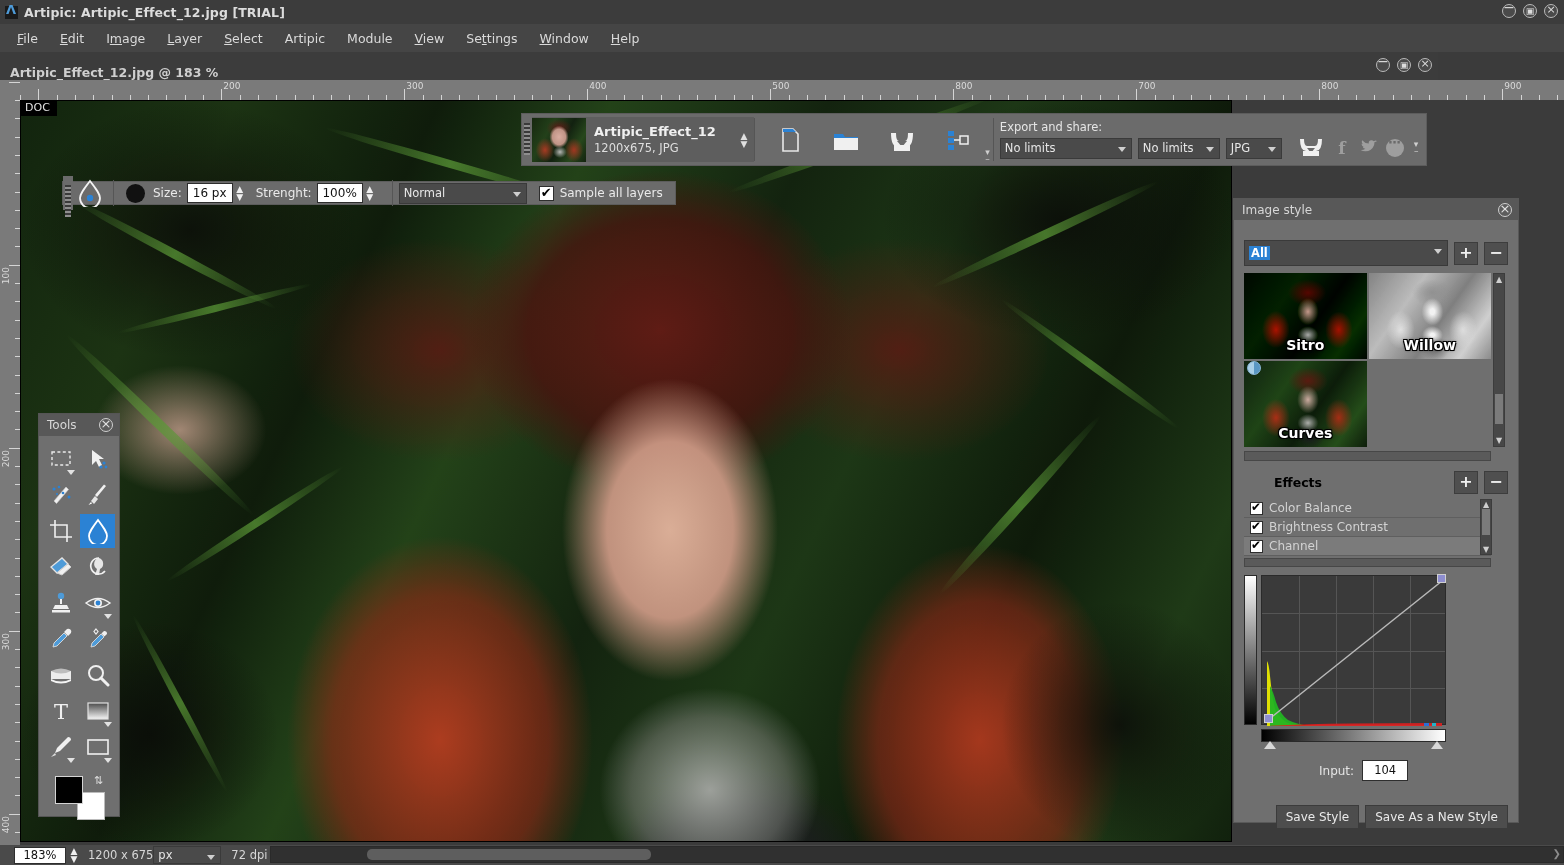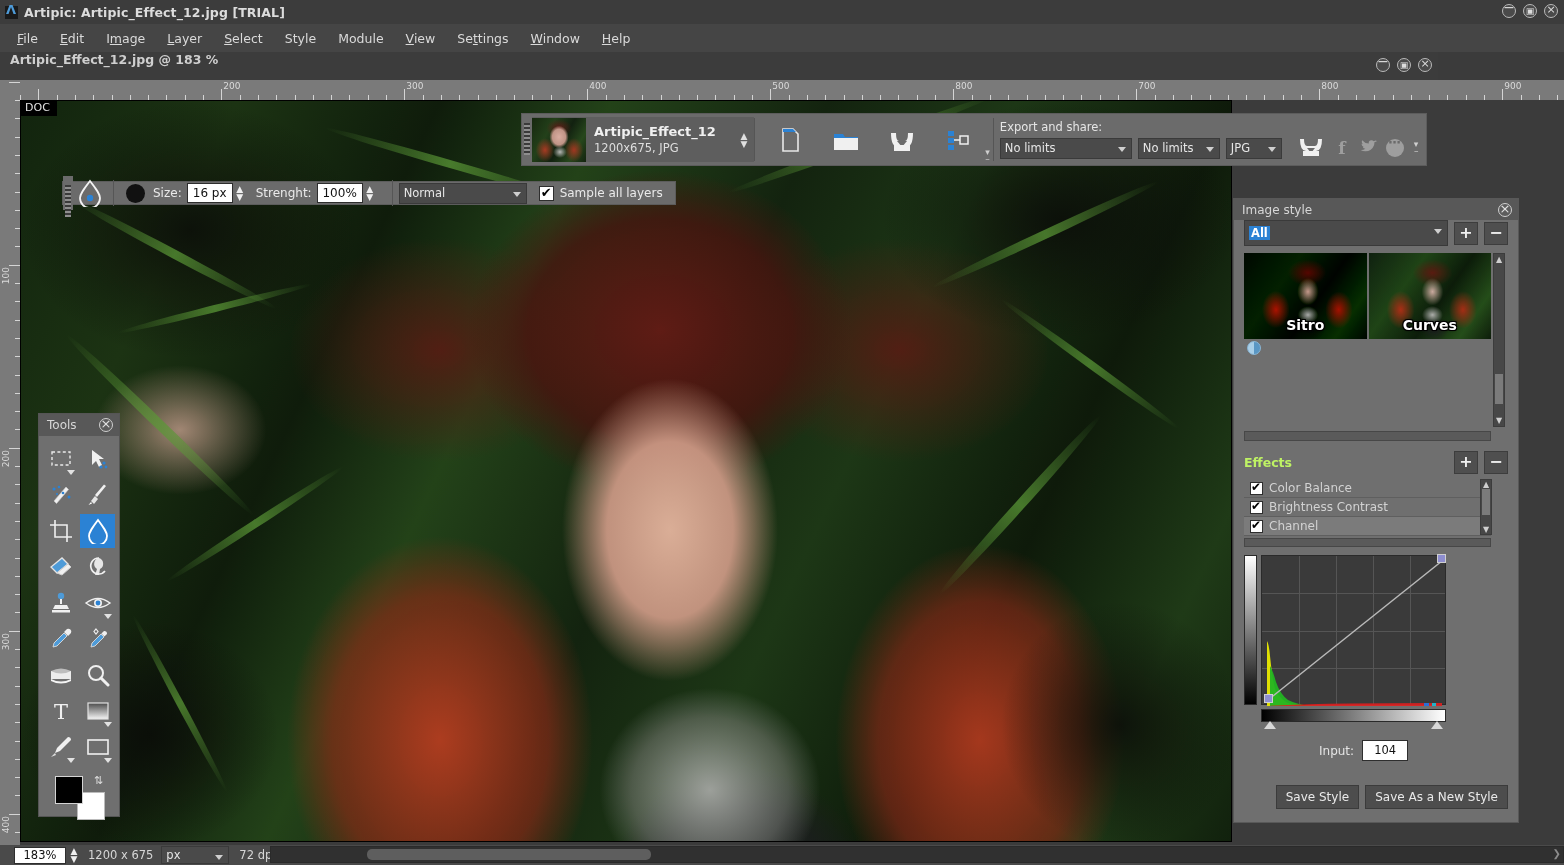--- a/index.html
+++ b/index.html
@@ -45,21 +45,21 @@
     background: #454545; display: flex; align-items: center; padding-left: 6px;
   }
   .menuitem {
     padding: 4px 11px; font-size: 12.5px; color: #dadada; cursor: default;
   }
   .menuitem u { text-decoration: underline; }
 
   
   .docbar {
     position: absolute; left: 0; top: 52px; width: 1438px; height: 28px;
-    background: #3c3c3c; display: flex; align-items: flex-start;
+    background: #3c3c3c; display: flex; align-items: flex-end;
   }
   .docbar .dtitle { margin-left: 10px; font-size: 12.5px; font-weight: bold; color: #cfcfcf; }
   .docbar .wbtns { top: 6px; }
 
   
   .hruler {
     position: absolute; left: 0; top: 80px; width: 1564px; height: 20px;
     background: #7a7a7a; overflow: hidden;
   }
   .vruler {
@@ -245,21 +245,21 @@
   .sw-swap {
     position: absolute; right: 2px; top: 0px; color: #ddd; font-size: 11px;
   }
 
   
   .stylepanel {
     left: 1233px; top: 198px; width: 286px; height: 625px; z-index: 9;
     border: 1px solid #585858;
   }
   .stylepanel .panel-title { height: 21px; font-size: 12px; }
-  .sp-body { padding: 0 10px 0 10px; }
+  .sp-body { padding: 20px 10px 0 10px; }
   .sp-row { display: flex; gap: 6px; align-items: center; }
   .pmbtn {
     width: 24px; height: 23px; background: #4f4f4f; border: 1px solid #3d3d3d;
     color: #f0f0f0; font-size: 16px; line-height: 20px; text-align: center; flex: none;
     font-weight: bold;
   }
   .thumbs {
     margin-top: 7px; width: 247px; height: 174px; display: grid;
     grid-template-columns: 1fr 1fr; grid-template-rows: 1fr 1fr; gap: 2px;
     position: relative;
@@ -283,21 +283,21 @@
   .sbar-v .thumbv {
     position: absolute; left: 1px; width: 8px; height: 30px; background: #7b7b7b; top: 120px;
   }
   .sbar-v .ar { position: absolute; left: 0; width: 100%; text-align: center; font-size: 8px; color: #cfcfcf; }
   .sbar-h {
     width: 247px; height: 10px; background: #5a5a5a; border: 1px solid #474747; margin-top: 4px;
   }
   .effrow-head {
     display: flex; align-items: center; margin-top: 10px;
   }
-  .effrow-head .h { font-size: 12.5px; font-weight: bold; color: #bef264; }
+  .effrow-head .h { font-size: 12.5px; font-weight: bold; color: #000000; margin-left: 30px; }
   .effrow-head .sp { margin-left: auto; display: flex; gap: 6px; }
   .efflist {
     margin-top: 5px; width: 247px; height: 56px; background: #6f6f6f; position: relative;
   }
   .effitem {
     display: flex; align-items: center; height: 19px; border-bottom: 1px solid #5f5f5f;
     padding-left: 6px;
   }
   .effitem.cur { background: #7b7b7b; }
   .effitem .chk2 {
@@ -387,21 +387,21 @@
         </div>
     </div>
   </div>
 
   <div class="menubar">
     <div class="menuitem"><u>F</u><span>ile</span></div>
     <div class="menuitem"><u>E</u>dit</div>
     <div class="menuitem">I<u>m</u>age</div>
     <div class="menuitem"><u>L</u>ayer</div>
     <div class="menuitem"><u>S</u>elect</div>
-    <div class="menuitem">Style</div>
+    <div class="menuitem">Artipic</div>
     <div class="menuitem">Module</div>
     <div class="menuitem"><u>V</u>iew</div>
     <div class="menuitem">Se<u>t</u>tings</div>
     <div class="menuitem"><u>W</u>indow</div>
     <div class="menuitem"><u>H</u>elp</div>
   </div>
 
   <div class="docbar">
     <div class="dtitle">Artipic_Effect_12.jpg @ 183 %</div>
     <div class="wbtns">
@@ -870,20 +870,31 @@
               radial-gradient(ellipse 15px 19px at 52% 45%, rgba(215,180,170,.95), rgba(120,80,70,0) 72%),
               radial-gradient(ellipse 25px 17px at 52% 23%, rgba(96,30,22,.92), rgba(55,18,14,0) 80%),
               radial-gradient(ellipse 17px 23px at 26% 66%, rgba(168,46,26,.95), rgba(110,30,18,0) 82%),
               radial-gradient(ellipse 17px 23px at 77% 66%, rgba(162,44,26,.95), rgba(105,28,18,0) 82%),
               radial-gradient(ellipse 13px 11px at 52% 72%, rgba(205,205,205,.9), rgba(130,130,130,0) 80%),
               radial-gradient(ellipse 17px 15px at 54% 88%, rgba(26,26,30,.95), rgba(16,16,20,0) 84%),
               linear-gradient(125deg,#101c0c,#1d3314 32%,#0c170a 58%,#22401a 82%,#0e1a0b);filter:saturate(1.3) contrast(1.2) brightness(.85)"></div>
           <div class="tlabel">Sitro</div>
         </div>
 
+        <div class="stile" style="background:#8f8f8f">
+          <div style="position:absolute;inset:0;background:
+              radial-gradient(ellipse 15px 19px at 52% 45%, rgba(242,242,242,.95), rgba(170,170,170,0) 72%),
+              radial-gradient(ellipse 25px 17px at 52% 23%, rgba(120,120,120,.9), rgba(90,90,90,0) 80%),
+              radial-gradient(ellipse 17px 23px at 26% 66%, rgba(205,205,205,.85), rgba(150,150,150,0) 82%),
+              radial-gradient(ellipse 17px 23px at 77% 66%, rgba(200,200,200,.85), rgba(148,148,148,0) 82%),
+              radial-gradient(ellipse 13px 11px at 52% 72%, rgba(248,248,248,.92), rgba(180,180,180,0) 80%),
+              radial-gradient(ellipse 17px 15px at 54% 88%, rgba(86,86,86,.92), rgba(70,70,70,0) 84%),
+              linear-gradient(125deg,#6e6e6e,#a2a2a2 32%,#6a6a6a 58%,#b4b4b4 82%,#747474);filter:grayscale(1) brightness(1.2) contrast(.9)"></div>
+          <div class="tlabel">Willow</div>
+        </div>
 
         <div class="stile sel" style="background:#0b1408">
           <div style="position:absolute;inset:0;background:
               radial-gradient(ellipse 15px 19px at 52% 45%, rgba(220,188,178,.95), rgba(125,85,74,0) 72%),
               radial-gradient(ellipse 25px 17px at 52% 23%, rgba(92,28,20,.92), rgba(52,16,12,0) 80%),
               radial-gradient(ellipse 17px 23px at 26% 66%, rgba(172,52,30,.95), rgba(112,32,20,0) 82%),
               radial-gradient(ellipse 17px 23px at 77% 66%, rgba(166,50,28,.95), rgba(108,30,18,0) 82%),
               radial-gradient(ellipse 13px 11px at 52% 72%, rgba(200,200,198,.9), rgba(126,126,124,0) 80%),
               radial-gradient(ellipse 17px 15px at 54% 88%, rgba(28,28,32,.95), rgba(18,18,22,0) 84%),
               linear-gradient(125deg,#122212,#24461c 32%,#0e1d0c 58%,#2a4f20 82%,#101e0d);filter:saturate(1.15) brightness(.95)"></div>
@@ -971,21 +982,21 @@
       </div>
     </div>
   </div>
 
   <div class="statusbar">
     <span class="stfield" style="width:52px;margin-left:14px">183%</span>
     <span class="spin" style="margin-left:2px;margin-right:8px">
       <span>▲</span>
       <span>▼</span>
     </span>
-    <span class="sttext" style="margin-right:8px">1200 x 675</span>
+    <span class="sttext" style="">1200 x 675</span>
     <span class="fakesel" style="width:68px;height:18px">
       <span>px</span>
     </span>
     <span class="sttext" style="margin-left:10px">72  dpi</span>
   </div>
 
   <div class="scrollh">
     <div class="th"></div>
     <span class="ar">❯</span>
   </div>

